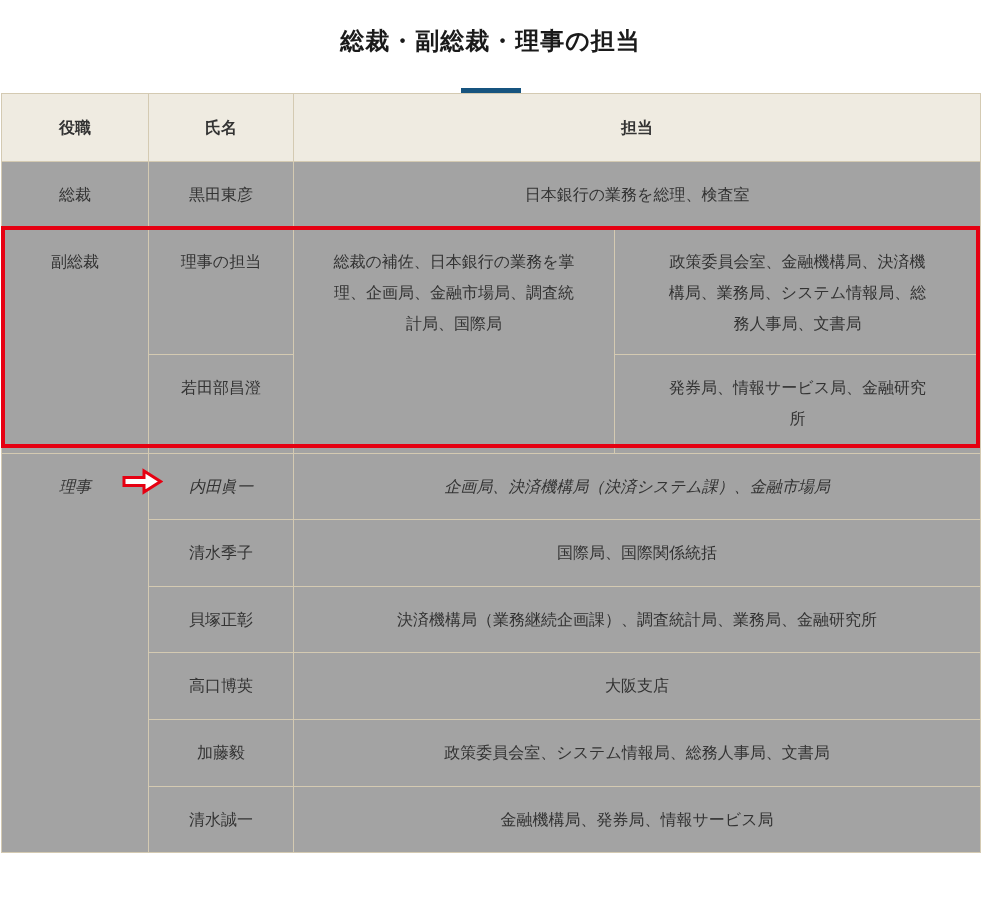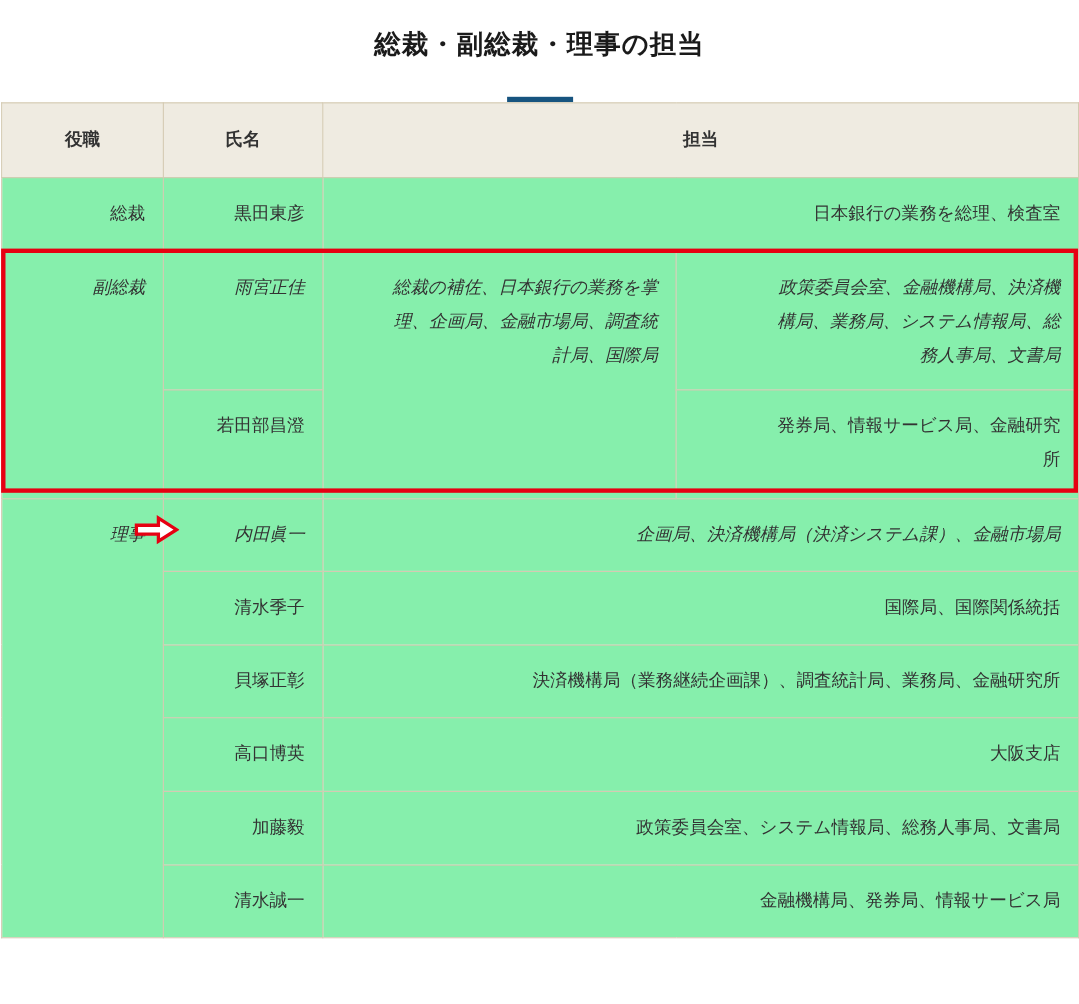--- a/index.html
+++ b/index.html
@@ -62,29 +62,29 @@
     color:var(--text);
   }
   .officers th{
     background:var(--header-bg);
     font-weight:bold;
     text-align:center;
     vertical-align:middle;
     padding:4px 8px;
   }
   .officers td{
-    background:#86efac;
+    background:#a3a3a3;
     vertical-align:top;
-    text-align:right;
+    text-align:center;
     padding:17px 16px 15px;
     white-space:pre-line;
   }
   tr.r-header{height:68px;}
   tr.r-0{height:67px;}
-  tr.r-1{height:122px;font-style:italic;}
+  tr.r-1{height:122px;}
   tr.r-2{height:99px;}
   tr.r-3{height:66px;font-style:italic;}
   tr.r-4{height:67px;}
   tr.r-5{height:66px;}
   tr.r-6{height:67px;}
   tr.r-7{height:67px;}
   tr.r-8{height:66px;}
   .highlight-box{
     position:absolute;
     left:0;
@@ -130,21 +130,21 @@
         </tr>
 
         <tr class="r-0">
           <td>総裁</td>
           <td>黒田東彦</td>
           <td colspan="2">日本銀行の業務を総理、検査室</td>
         </tr>
 
         <tr class="r-1">
           <td rowspan="2">副総裁</td>
-          <td>雨宮正佳</td>
+          <td>理事の担当</td>
           <td rowspan="2">総裁の補佐、日本銀行の業務を掌
 理、企画局、金融市場局、調査統
 計局、国際局</td>
           <td>政策委員会室、金融機構局、決済機
 構局、業務局、システム情報局、総
 務人事局、文書局</td>
         </tr>
 
         <tr class="r-2">
           <td>若田部昌澄</td>

